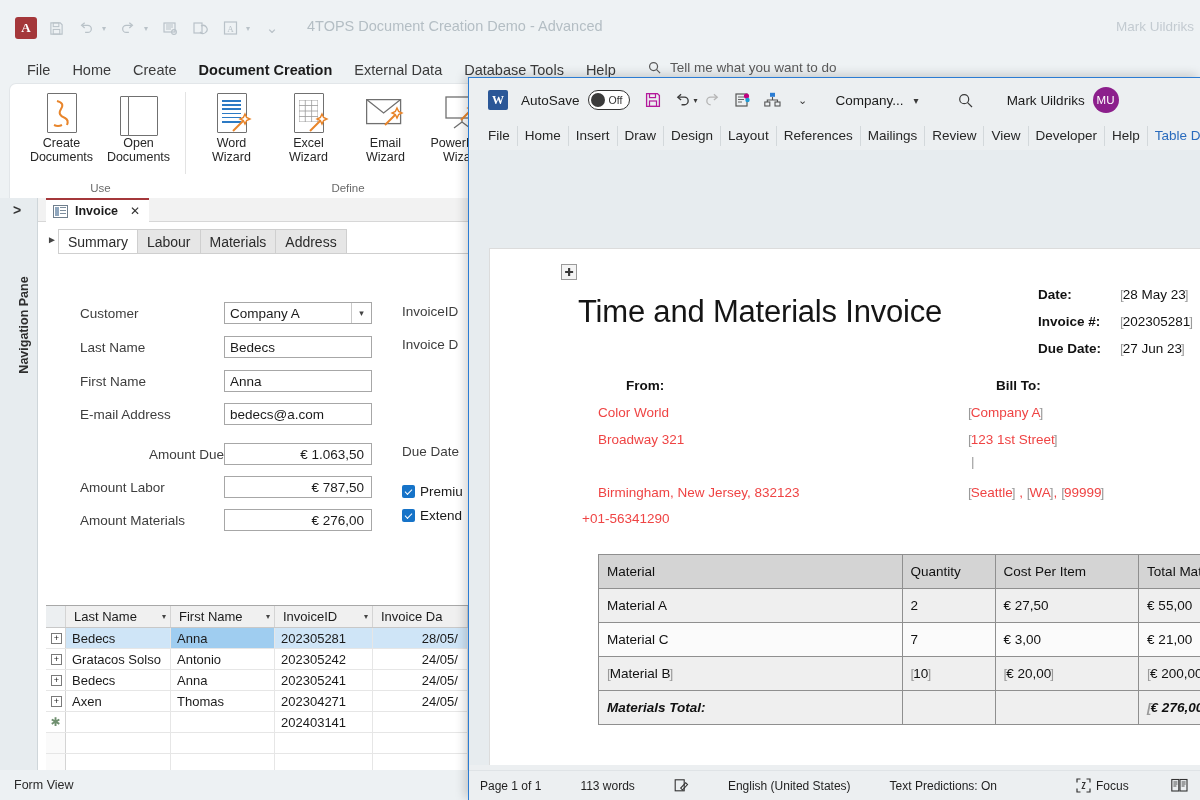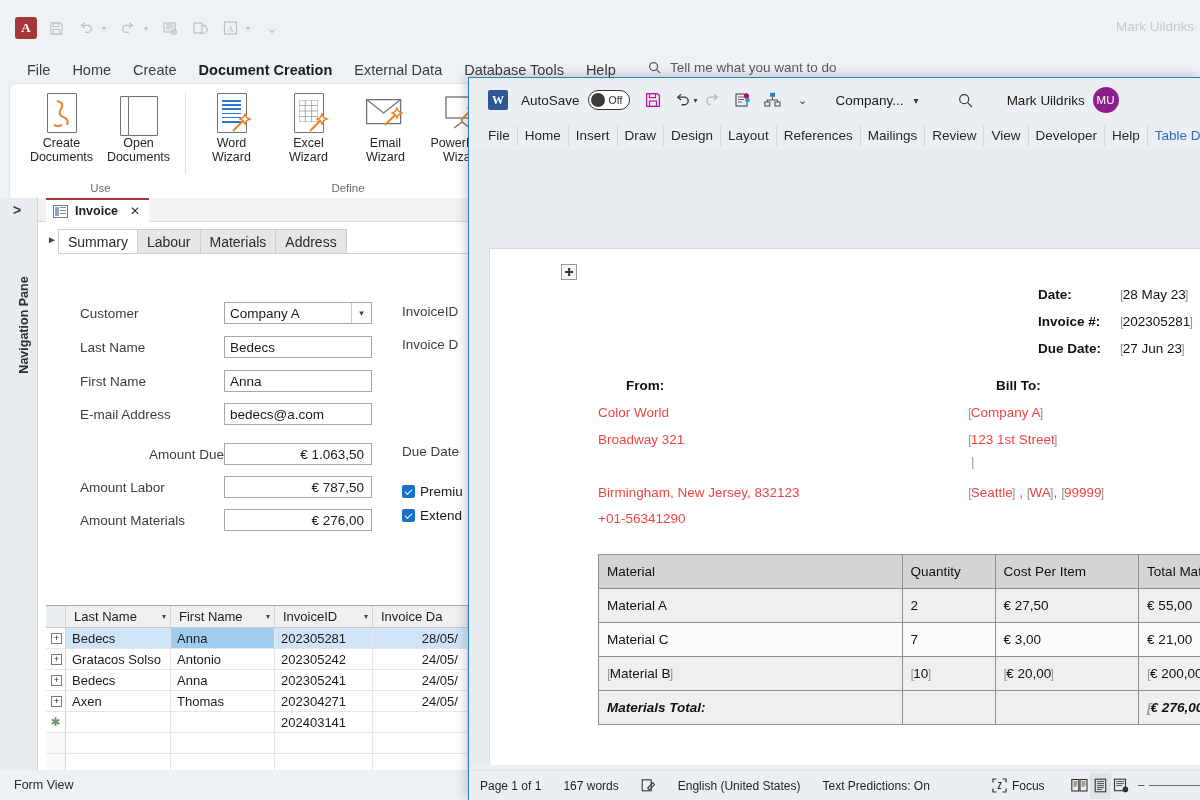--- a/index.html
+++ b/index.html
@@ -299,21 +299,21 @@
   #mat-table tbody tr:nth-child(even) td{ background:#fbfbfb;}
   #mat-table tbody tr.total td{ background:#efefef; font-style:italic; font-weight:bold;}
   .c-mat{ width:258px;}
   .c-qty{ width:79px;}
   .c-cost{ width:122px;margin-top:20px;}
   .c-tot{ width:135px;}
 
   #word-status{
     position:absolute; left:0; bottom:0; width:732px; height:30px;
     background:#eceff1; border-top:1px solid #dfe3e6;
-    display:flex; align-items:center; gap:0px; font-size:12px; color:#1f1f1f;
+    display:flex; align-items:center; gap:17px; font-size:12px; color:#1f1f1f;
   }
   .st{ padding:0 11px; white-space:nowrap; display:flex; align-items:center; gap:5px;}
   .viewbtn{ width:30px;height:26px; display:flex; align-items:center; justify-content:center;}
   .viewbtn.sel{ background:#dfe3e6;}
   #zoom-slider{ display:flex; align-items:center; gap:4px; margin-left:6px;}
   #zoom-line{ width:52px; height:1.5px; background:#6b6b6b;}
 </style>
 </head>
 <body>
 
@@ -360,20 +360,21 @@
       </div>
       <div class="qat-ico">
         <svg width="17" height="16" viewBox="0 0 17 16">
             <rect x="2.5" y="2" width="12" height="12" fill="none" stroke="#b9c2c8" stroke-width="1.2"></rect>
             <text x="8.5" y="11.5" font-size="9" fill="#b9c2c8" text-anchor="middle" font-family="Liberation Serif, serif">A</text>
           </svg>
       </div>
       <div class="qat-caret">▾</div>
       <div class="qat-ico">⌄</div>
     </div>
+    <div id="access-title">4TOPS Document Creation Demo - Advanced</div>
     <div id="access-user">Mark Uildriks</div>
   </div>
 
   <div id="access-tabs">
     <div class="acc-tab">File</div>
     <div class="acc-tab">Home</div>
     <div class="acc-tab">Create</div>
     <div class="acc-tab sel">Document Creation</div>
     <div class="acc-tab">External Data</div>
     <div class="acc-tab">Database Tools</div>
@@ -784,39 +785,40 @@
       <div class="w-tab">Review</div>
       <div class="w-tab">View</div>
       <div class="w-tab">Developer</div>
       <div class="w-tab">Help</div>
       <div class="w-tab ctx">Table De</div>
     </div>
 
   <div id="word-canvas">
     <div id="word-page">
       <div id="move-handle">✚</div>
+      <div id="doc-title">Time and Materials Invoice</div>
 
       <div class="meta-row" style="left:548px; top:38px;">
         <span class="meta-lbl">Date:</span>
         <span class="meta-val fieldmark">28 May 23</span>
       </div>
       <div class="meta-row" style="left:548px; top:65px;">
         <span class="meta-lbl">Invoice #:</span>
         <span class="meta-val fieldmark">202305281</span>
       </div>
       <div class="meta-row" style="left:548px; top:92px;">
         <span class="meta-lbl">Due Date:</span>
         <span class="meta-val fieldmark">27 Jun 23</span>
       </div>
 
       <div class="blk-lbl" style="left:108px; top:129px;">From:</div>
       <div class="blk-line" style="left:108px; top:156px;">Color World</div>
       <div class="blk-line" style="left:108px; top:183px;">Broadway 321</div>
       <div class="blk-line" style="left:108px; top:236px;">Birmingham, New Jersey, 832123</div>
-      <div class="blk-line" style="left:108px; top:262px;">+01-56341290</div>
+      <div class="blk-line" style="left:92px; top:262px;">+01-56341290</div>
 
       <div class="blk-lbl" style="left:478px; top:129px;">Bill To:</div>
       <div class="blk-line fieldmark" style="left:478px; top:156px;">Company A</div>
       <div class="blk-line fieldmark" style="left:478px; top:183px;">123 1st Street</div>
       <div class="blk-line" style="left:481px; top:205px; color:#9a9a9a;">|</div>
       <div class="blk-line" style="left:478px; top:236px;">
         <span class="fieldmark">Seattle</span><span> , </span><span class="fieldmark">WA</span><span>, </span><span class="fieldmark">99999</span>
       </div>
 
       <table id="mat-table">
@@ -853,21 +855,21 @@
               <td class="c-cost"></td>
               <td class="c-tot"><span class="fieldmark">€ 276,00</span></td>
             </tr>
           </tbody>
       </table>
     </div>
   </div>
 
   <div id="word-status">
     <span class="st">Page 1 of 1</span>
-    <span class="st">167 words</span>
+    <span class="st">113 words</span>
     <span class="st">
       <svg width="15" height="15" viewBox="0 0 15 15">
           <rect x="1.2" y="1.8" width="9" height="11" fill="none" stroke="#333" stroke-width="1.1"></rect>
           <path d="M8.5 12 L13.5 6.5 l-1.8-1.8 -5 5.4z" fill="none" stroke="#333" stroke-width="1.1"></path>
         </svg>
     </span>
     <span class="st">English (United States)</span>
     <span class="st">Text Predictions: On</span>
     <span class="st" style="margin-left:40px;">
       <svg width="15" height="15" viewBox="0 0 15 15">

